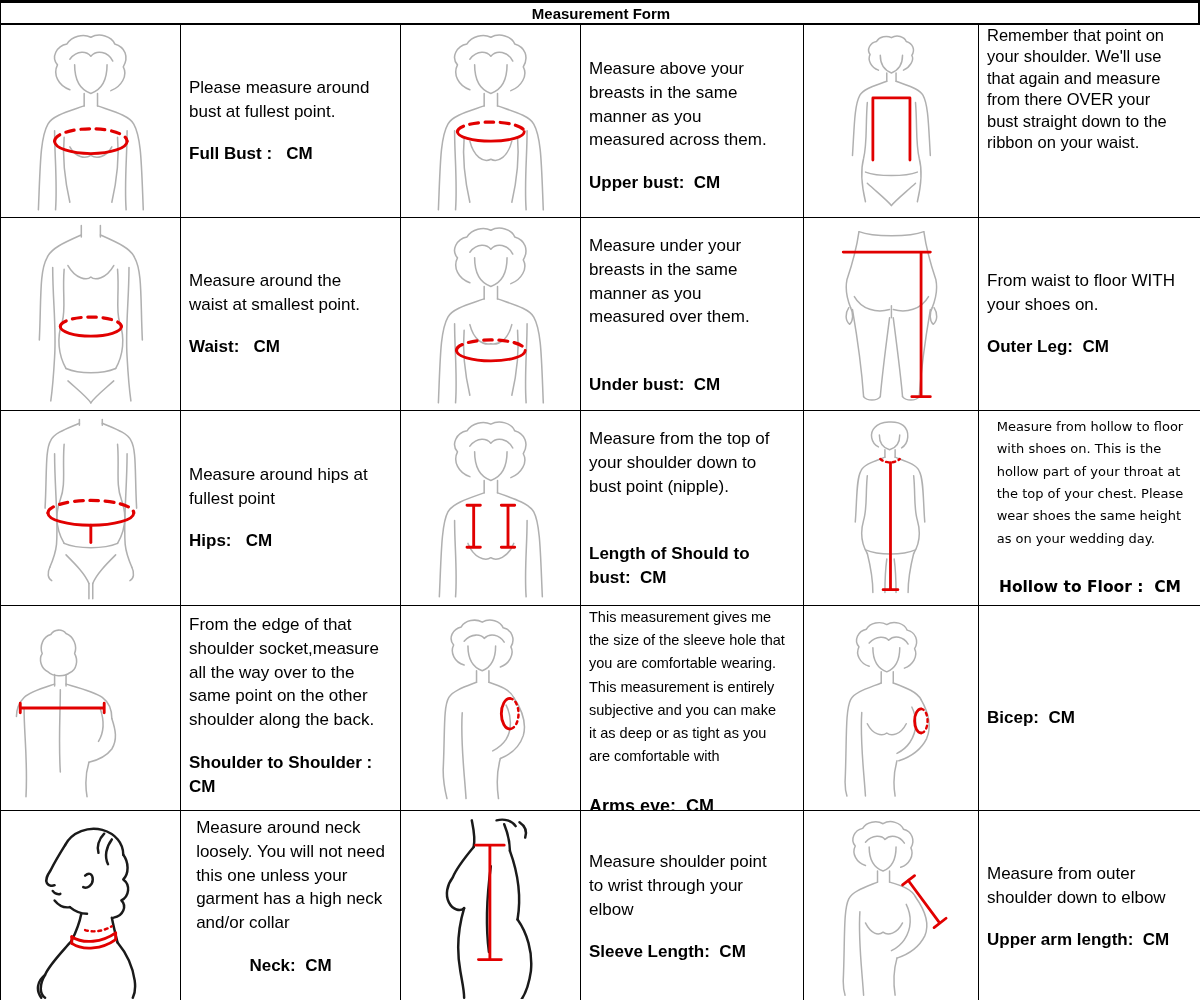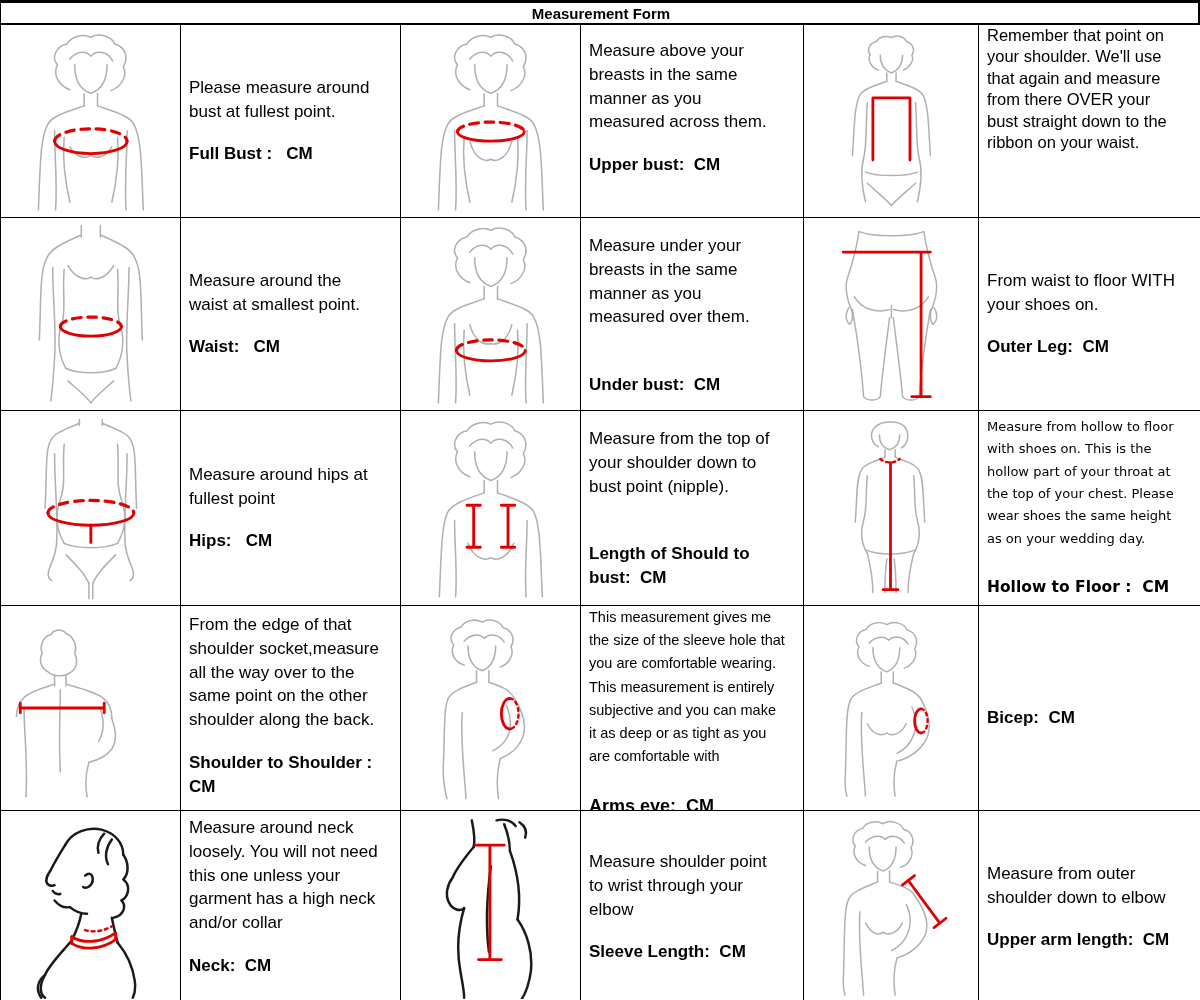--- a/index.html
+++ b/index.html
@@ -23,21 +23,21 @@
   }
   .lc{border-right:none;}
   .lr{border-bottom:none;}
   .fig{display:flex;align-items:center;justify-content:center;padding:1px;}
   .fig svg{width:97%;height:97%;}
   .txt{display:flex;flex-direction:column;padding:6px 8px;font-size:17px;line-height:1.4;}
   .vc{justify-content:center;}
   .desc{white-space:pre-wrap;}
   .label{white-space:pre-wrap;font-weight:bold;margin-top:19px;}
   
-  .pt14{padding-top:14px;} .pt16{padding-top:16px;gap:25px;} .pt6{padding-top:7px;} .pt4{padding-top:5px;} .pt2{padding-top:0;}
+  .pt14{padding-top:32px;} .pt16{padding-top:16px;gap:25px;} .pt6{padding-top:7px;} .pt4{padding-top:5px;align-items:center;} .pt2{padding-top:0;}
   .tight{font-size:16.5px;line-height:1.3;}
   .tight .label{margin-top:0;}
   .vsmall{font-family:"DejaVu Sans",sans-serif;font-size:13px;line-height:1.72;}
   .vsmall .label{font-size:15.5px;margin-top:24px;}
   .small14{font-size:14.5px;line-height:1.6;}
   .small14 .label{font-size:18px;margin-top:24px;}
   .gray{stroke:#b0b0b0;fill:none;stroke-width:1.6;stroke-linecap:round;stroke-linejoin:round;}
   .ink{stroke:#1a1a1a;fill:none;stroke-width:2.6;stroke-linecap:round;stroke-linejoin:round;}
   .red{stroke:#e10000;fill:none;stroke-width:3;stroke-linecap:round;}
   .redd{stroke:#e10000;fill:none;stroke-width:3.4;stroke-linecap:round;stroke-dasharray:9 7;}

